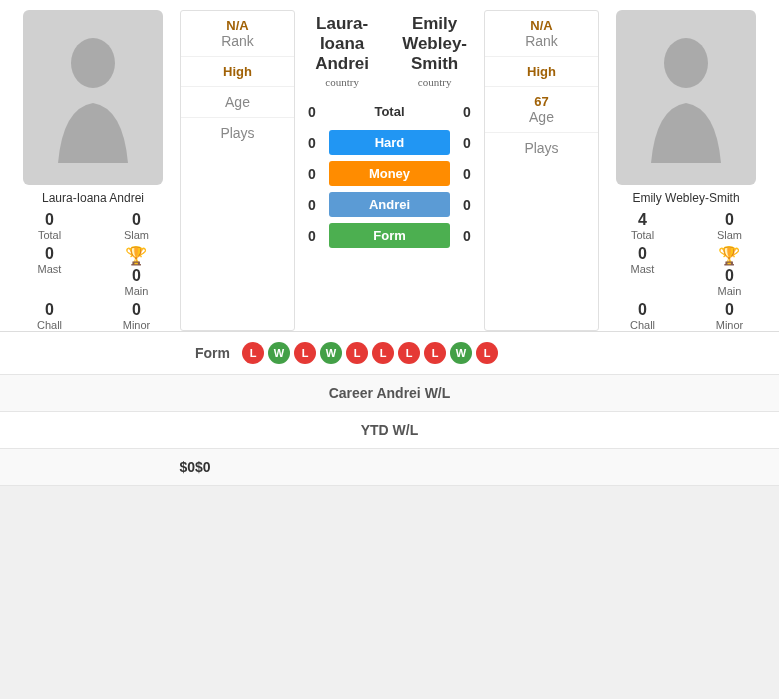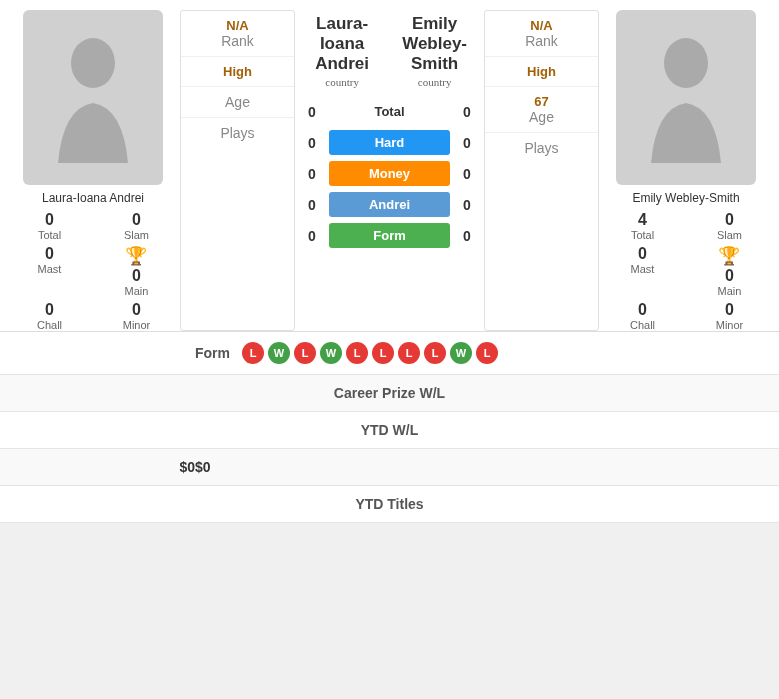--- a/index.html
+++ b/index.html
@@ -428,36 +428,31 @@
             <div class="form-badge L">L</div>
             <div class="form-badge W">W</div>
             <div class="form-badge L">L</div>
           </div>
       </div>
       <div class="stats-row-right"></div>
     </div>
 
     <div class="stats-row alt">
       <div class="stats-row-left"></div>
-      <div class="stats-row-center">Career Prize W/L</div>
+      <div class="stats-row-center">Career Andrei W/L</div>
       <div class="stats-row-right"></div>
     </div>
 
     <div class="stats-row">
       <div class="stats-row-left"></div>
       <div class="stats-row-center">YTD W/L</div>
       <div class="stats-row-right"></div>
     </div>
 
     <div class="stats-row alt">
       <div class="stats-row-left" style="text-align:right;">$0</div>
       <div class="stats-row-right">$0</div>
     </div>
 
-    <div class="stats-row">
-      <div class="stats-row-left"></div>
-      <div class="stats-row-center">YTD Titles</div>
-      <div class="stats-row-right"></div>
-    </div>
 
   </div>
 
 </div>
 
 </body></html>

